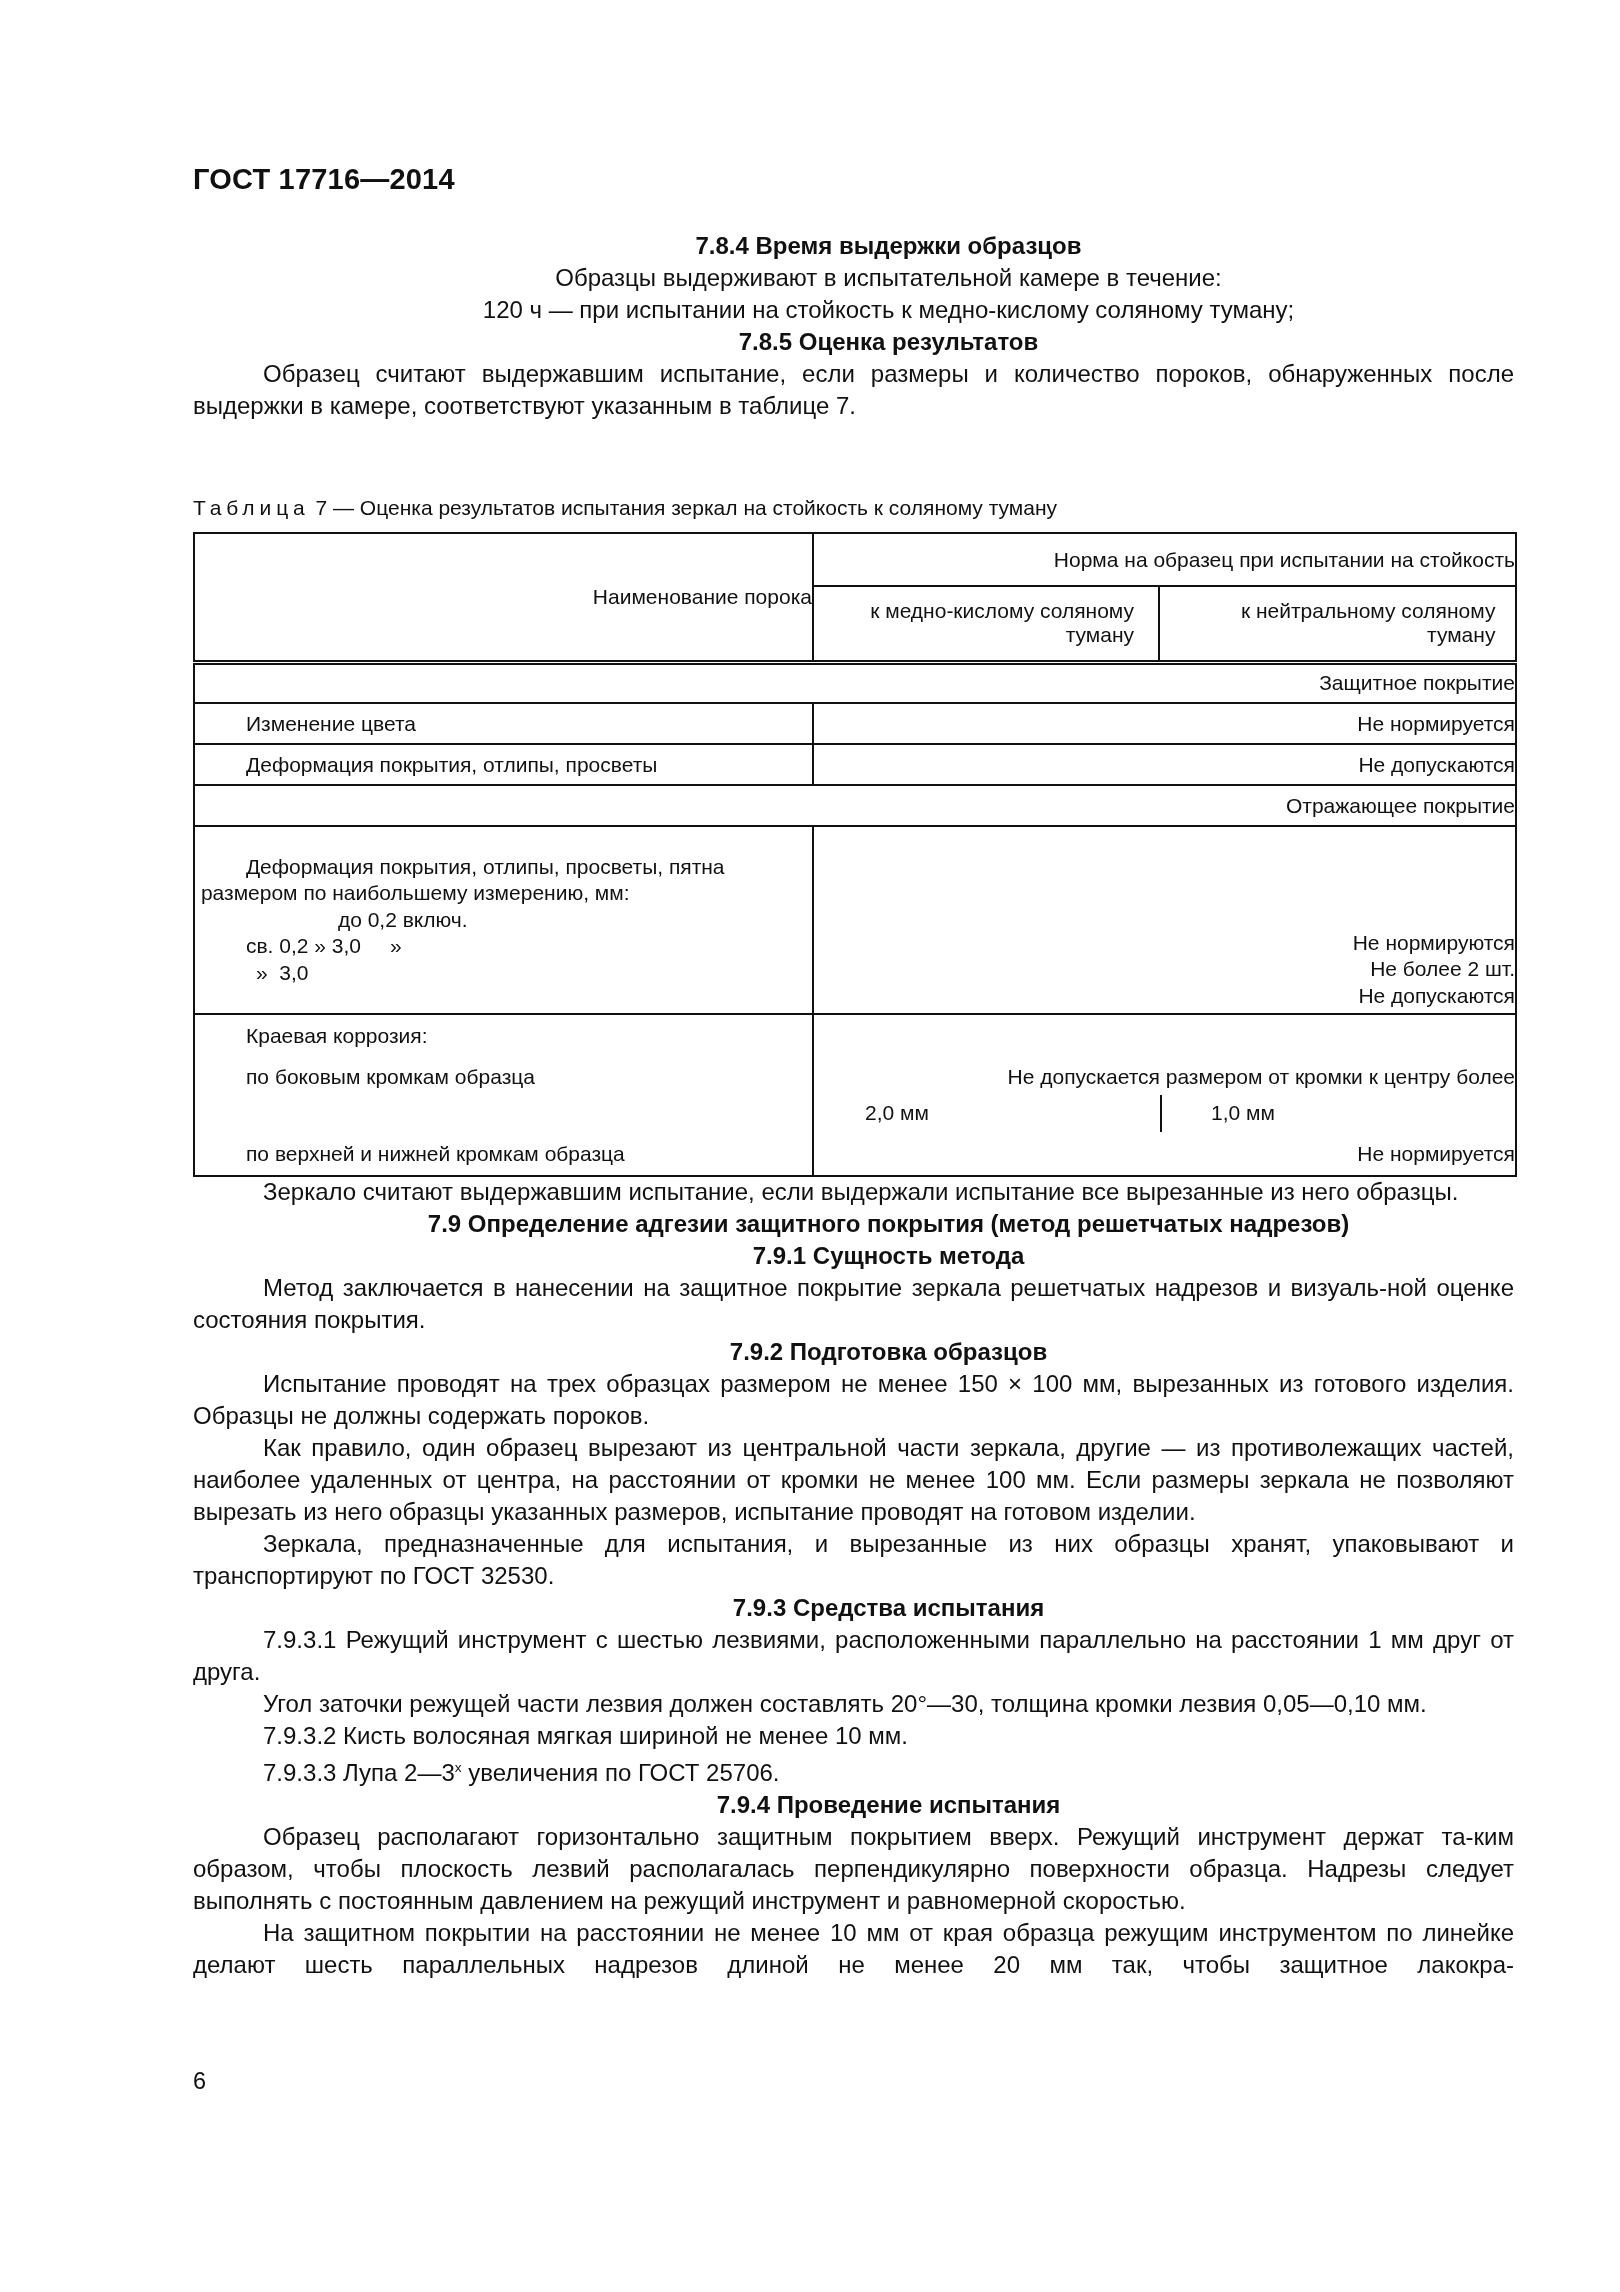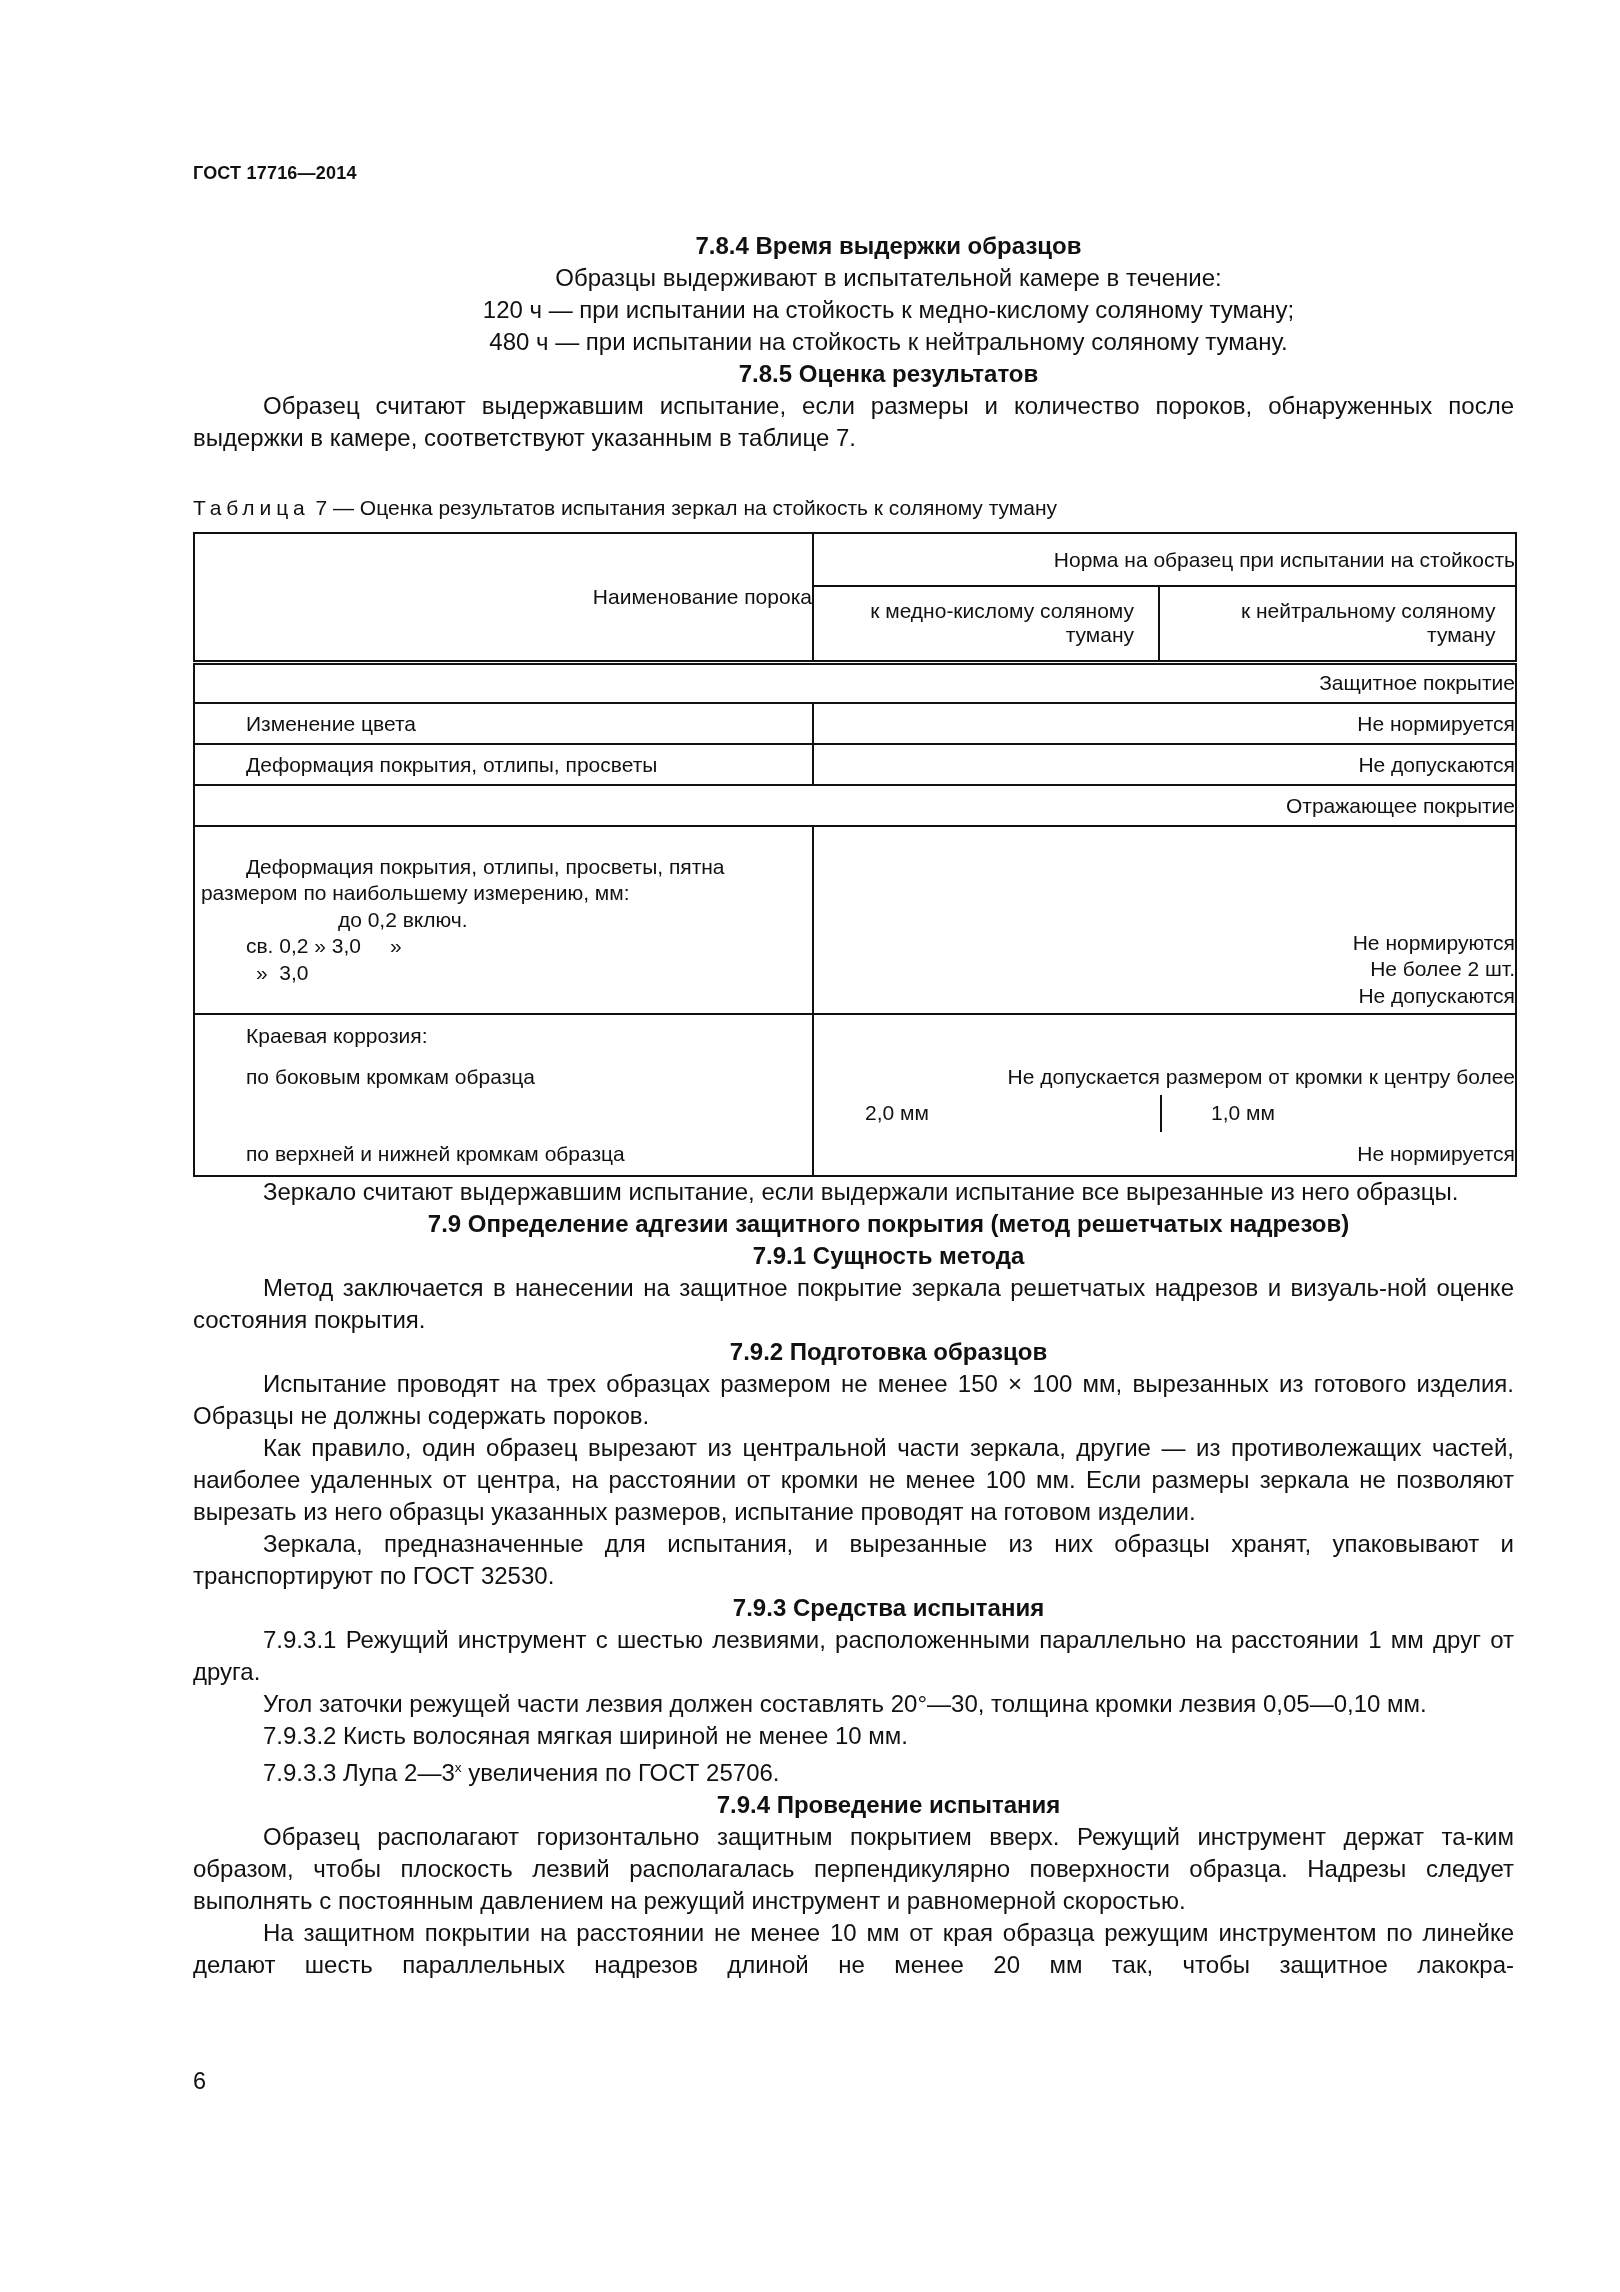--- a/index.html
+++ b/index.html
@@ -1,19 +1,19 @@
 <!DOCTYPE html>
 <html><head>
 <meta charset="utf-8">
 <style>
   html, body { margin:0; padding:0; background:#ffffff; }
   body { width:1620px; height:2293px; position:relative; overflow:hidden;
          font-family:"Liberation Sans", sans-serif; color:#111; }
   .abs { position:absolute; }
-  .doc-header { left:193px; top:163px; font-size:18px; font-weight:bold; letter-spacing:0.2px; }
+  .doc-header { left:193px; top:163px; font-size:29px; font-weight:bold; letter-spacing:0.2px; }
   .body { position:absolute; left:193px; width:1321px; font-size:24px; line-height:32px; }
   .p { margin:0; text-indent:70px; text-align:justify; }
   .p.last-left { text-align-last:left; }
   .h { margin:0; padding-left:70px; font-weight:bold;text-align:center; }
   .caption { left:193px; top:496px; font-size:21px; }
   .caption .spaced { letter-spacing:4.9px; }
   table.t7 { position:absolute; left:193px; top:532px; width:1322px; border-collapse:collapse;
              font-size:21px; table-layout:fixed; }
   table.t7 td { border:2.9px solid #111; padding:0; vertical-align:middle; }
   table.t7 td.thin { border-width:2px; }
@@ -25,21 +25,20 @@
 </style>
 </head>
 <body>
 
 <div class="abs doc-header">ГОСТ 17716—2014</div>
 
 <div class="body" style="top:230px;">
   <p class="h">7.8.4  Время выдержки образцов</p>
   <p class="h" style="font-weight:normal">Образцы выдерживают в испытательной камере в течение:</p>
   <p class="h" style="font-weight:normal">120 ч — при испытании на стойкость к медно-кислому соляному туману;</p>
-  <p class="h" style="font-weight:normal">480 ч — при испытании на стойкость к нейтральному соляному туману.</p>
   <p class="h">7.8.5  Оценка результатов</p>
   <p class="p last-left">Образец считают выдержавшим испытание, если размеры и количество пороков, обнаруженных после выдержки в камере, соответствуют указанным в таблице 7.</p>
 </div>
 
 <div class="abs caption">
   <span class="spaced">Таблица</span>
   <span>7 — Оценка результатов испытания зеркал на стойкость к соляному туману</span>
 </div>
 
 <table class="t7">

